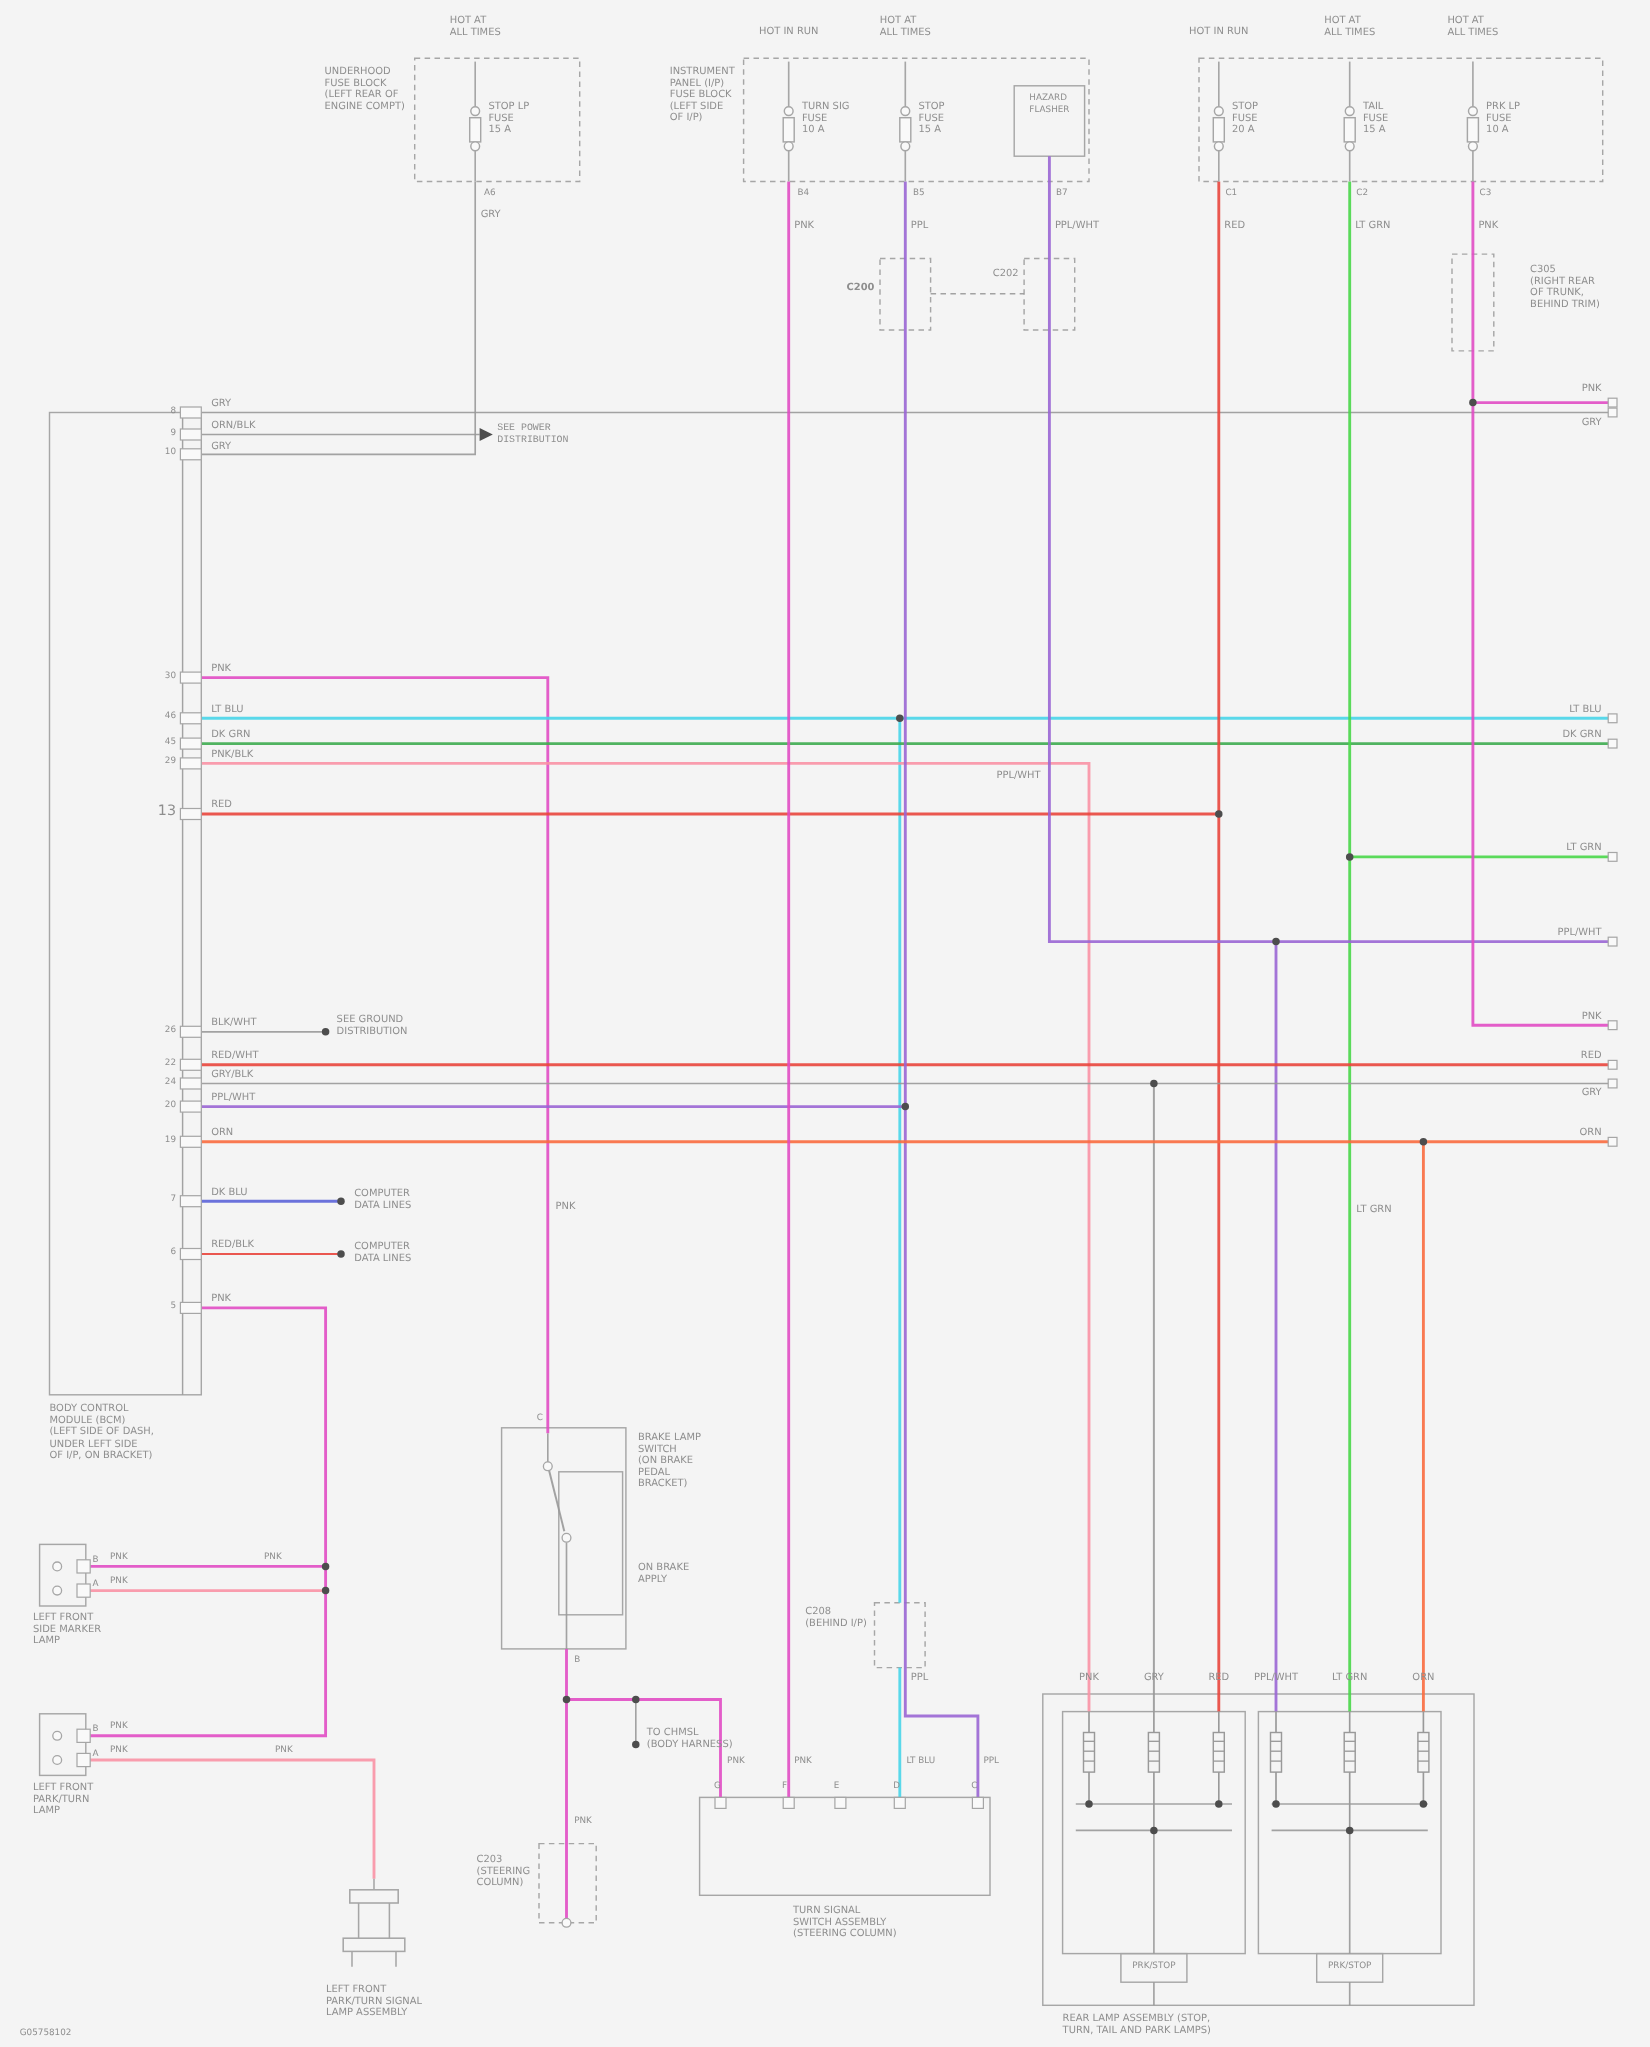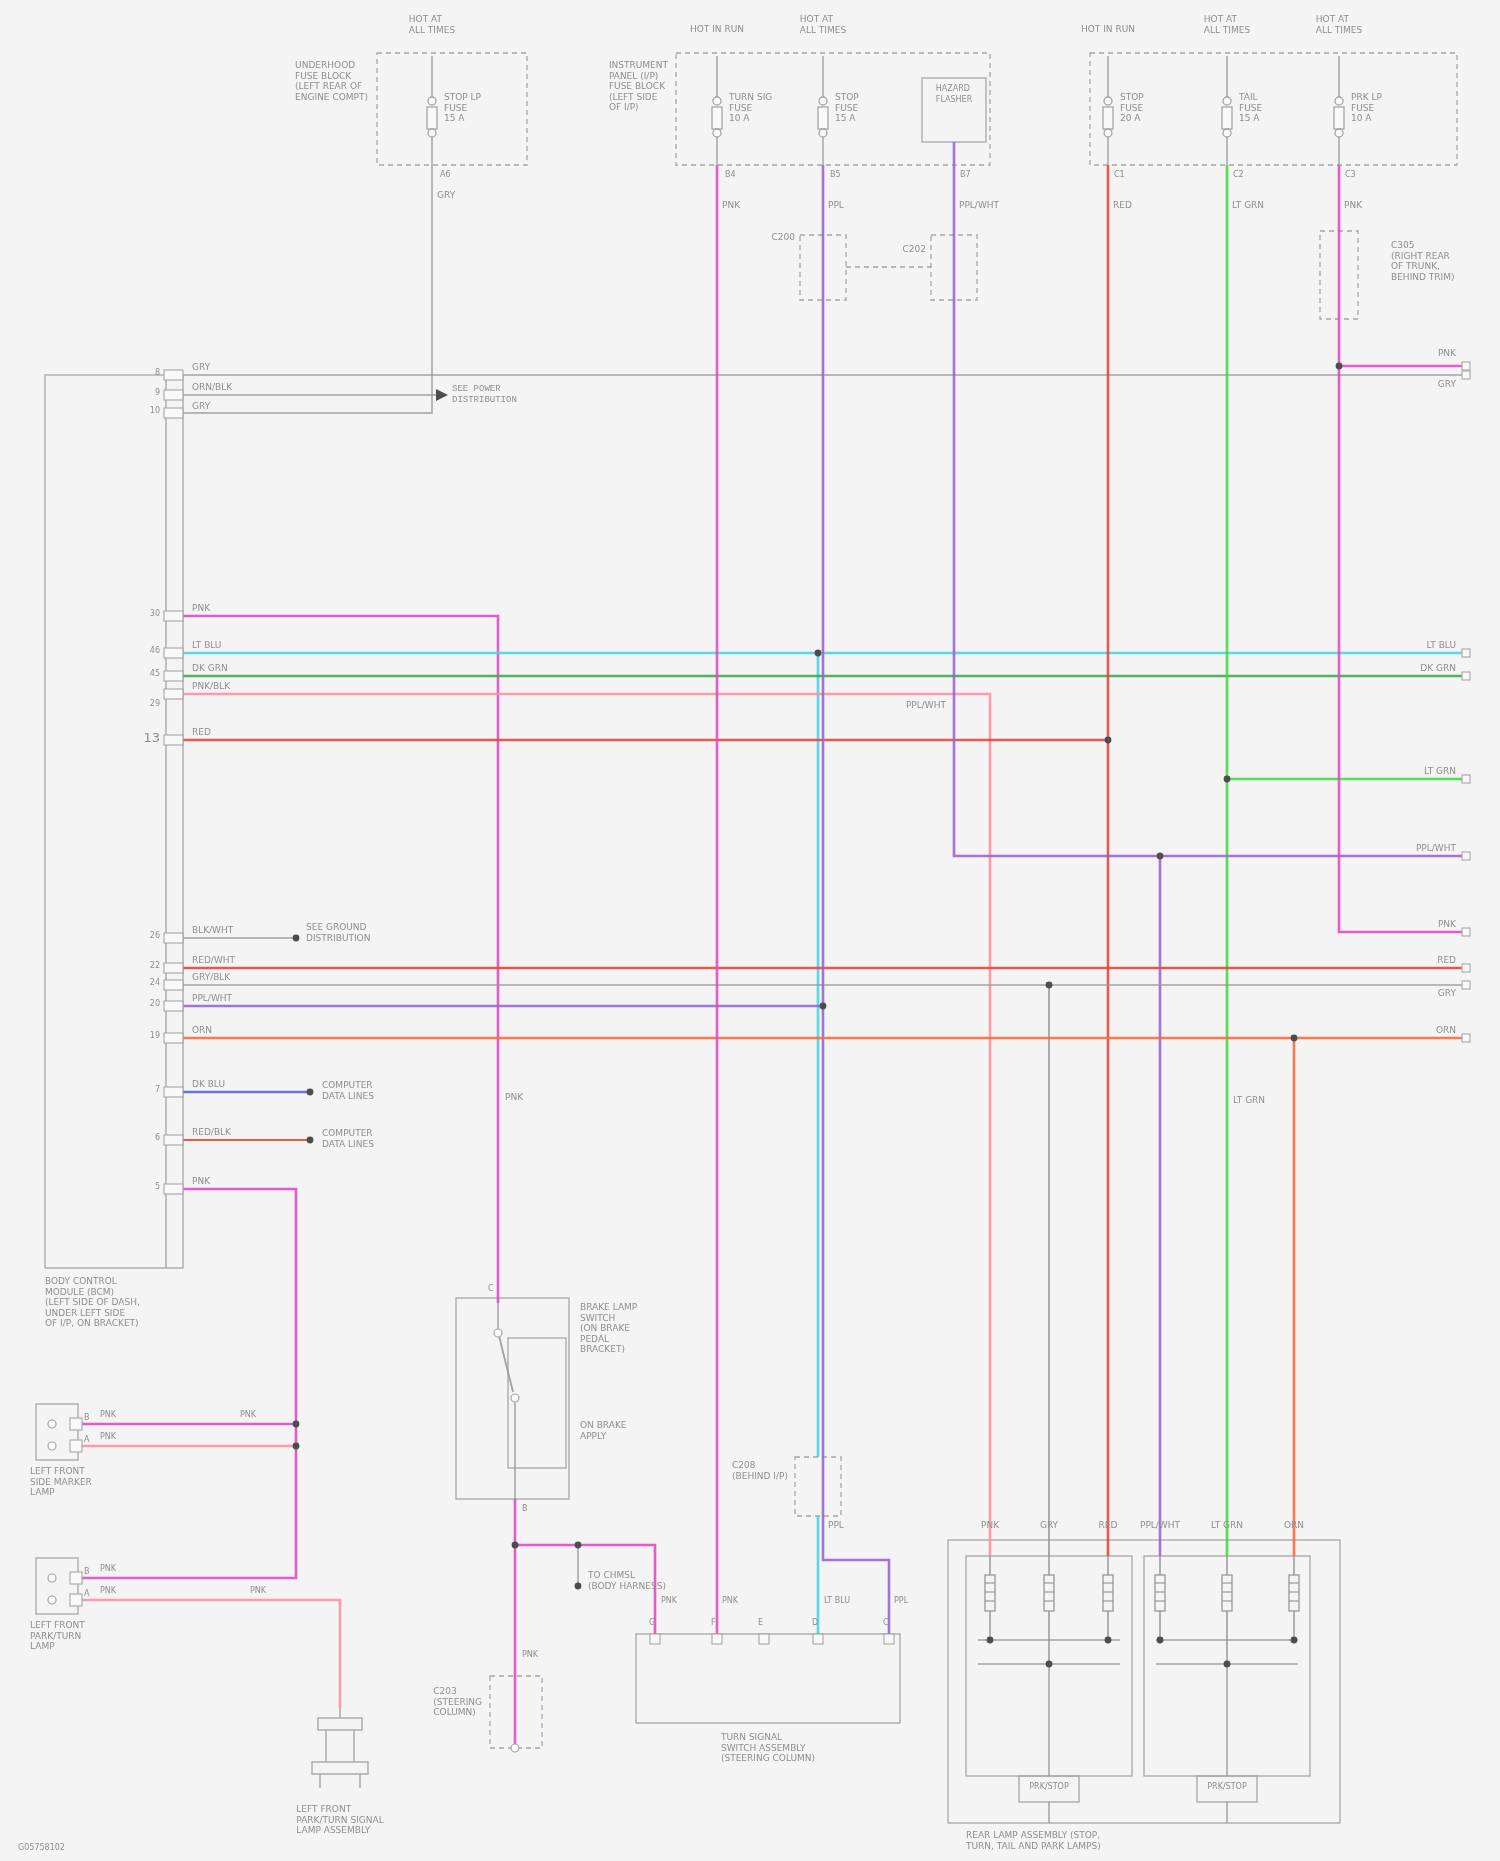--- a/index.html
+++ b/index.html
@@ -275,21 +275,21 @@
       <div class="lbl" style="left: 1114px; top: 170px; font-size: 8px;">C1</div>
       <div class="lbl" style="left: 1233px; top: 170px; font-size: 8px;">C2</div>
       <div class="lbl" style="left: 1345px; top: 170px; font-size: 8px;">C3</div>
       <div class="lbl" style="left: 437px; top: 190px;">GRY</div>
       <div class="lbl" style="left: 722px; top: 200px;">PNK</div>
       <div class="lbl" style="left: 828px; top: 200px;">PPL</div>
       <div class="lbl" style="left: 959px; top: 200px;">PPL/WHT</div>
       <div class="lbl" style="left: 1113px; top: 200px;">RED</div>
       <div class="lbl" style="left: 1232px; top: 200px;">LT GRN</div>
       <div class="lbl" style="left: 1344px; top: 200px;">PNK</div>
-      <div class="lbl" style="left: 795px; top: 232px; transform: translateX(-100%);">C200</div>
+      <div class="lbl" style="left: 795px; top: 257px; transform: translateX(-100%); font-weight: bold;">C200</div>
       <div class="lbl" style="left: 926px; top: 244px; transform: translateX(-100%);">C202</div>
       <div class="lbl" style="left: 1366px; top: 240px; margin-left: 25px;">C305
 (RIGHT REAR
 OF TRUNK,
 BEHIND TRIM)</div>
       <div class="lbl" style="left: 452px; top: 384px; font-family: Liberation Mono, monospace;">SEE POWER
 DISTRIBUTION</div>
       <div class="lbl" style="left: 306px; top: 922px;">SEE GROUND
 DISTRIBUTION</div>
       <div class="lbl" style="left: 322px; top: 1080px;">COMPUTER
@@ -311,21 +311,21 @@
       <div class="lbl" style="left: 192px; top: 1025px;">ORN</div>
       <div class="lbl" style="left: 192px; top: 1079px;">DK BLU</div>
       <div class="lbl" style="left: 192px; top: 1127px;">RED/BLK</div>
       <div class="lbl" style="left: 192px; top: 1176px;">PNK</div>
       <div class="lbl" style="left: 160px; top: 368px; font-size: 8px; transform: translateX(-100%);">8</div>
       <div class="lbl" style="left: 160px; top: 388px; font-size: 8px; transform: translateX(-100%);">9</div>
       <div class="lbl" style="left: 160px; top: 406px; font-size: 8px; transform: translateX(-100%);">10</div>
       <div class="lbl" style="left: 160px; top: 609px; font-size: 8px; transform: translateX(-100%);">30</div>
       <div class="lbl" style="left: 160px; top: 646px; font-size: 8px; transform: translateX(-100%);">46</div>
       <div class="lbl" style="left: 160px; top: 669px; font-size: 8px; transform: translateX(-100%);">45</div>
-      <div class="lbl" style="left: 160px; top: 687px; font-size: 8px; transform: translateX(-100%); margin-top: 12px;">29</div>
+      <div class="lbl" style="left: 160px; top: 687px; font-size: 8px; transform: translateX(-100%);">29</div>
       <div class="lbl" style="left: 160px; top: 733px; font-size: 13px; transform: translateX(-100%);">13</div>
       <div class="lbl" style="left: 160px; top: 931px; font-size: 8px; transform: translateX(-100%);">26</div>
       <div class="lbl" style="left: 160px; top: 961px; font-size: 8px; transform: translateX(-100%);">22</div>
       <div class="lbl" style="left: 160px; top: 978px; font-size: 8px; transform: translateX(-100%);">24</div>
       <div class="lbl" style="left: 160px; top: 999px; font-size: 8px; transform: translateX(-100%);">20</div>
       <div class="lbl" style="left: 160px; top: 1031px; font-size: 8px; transform: translateX(-100%);">19</div>
       <div class="lbl" style="left: 160px; top: 1085px; font-size: 8px; transform: translateX(-100%);">7</div>
       <div class="lbl" style="left: 160px; top: 1133px; font-size: 8px; transform: translateX(-100%);">6</div>
       <div class="lbl" style="left: 160px; top: 1182px; font-size: 8px; transform: translateX(-100%);">5</div>
       <div class="lbl" style="left: 1456px; top: 348px; transform: translateX(-100%);">PNK</div>

